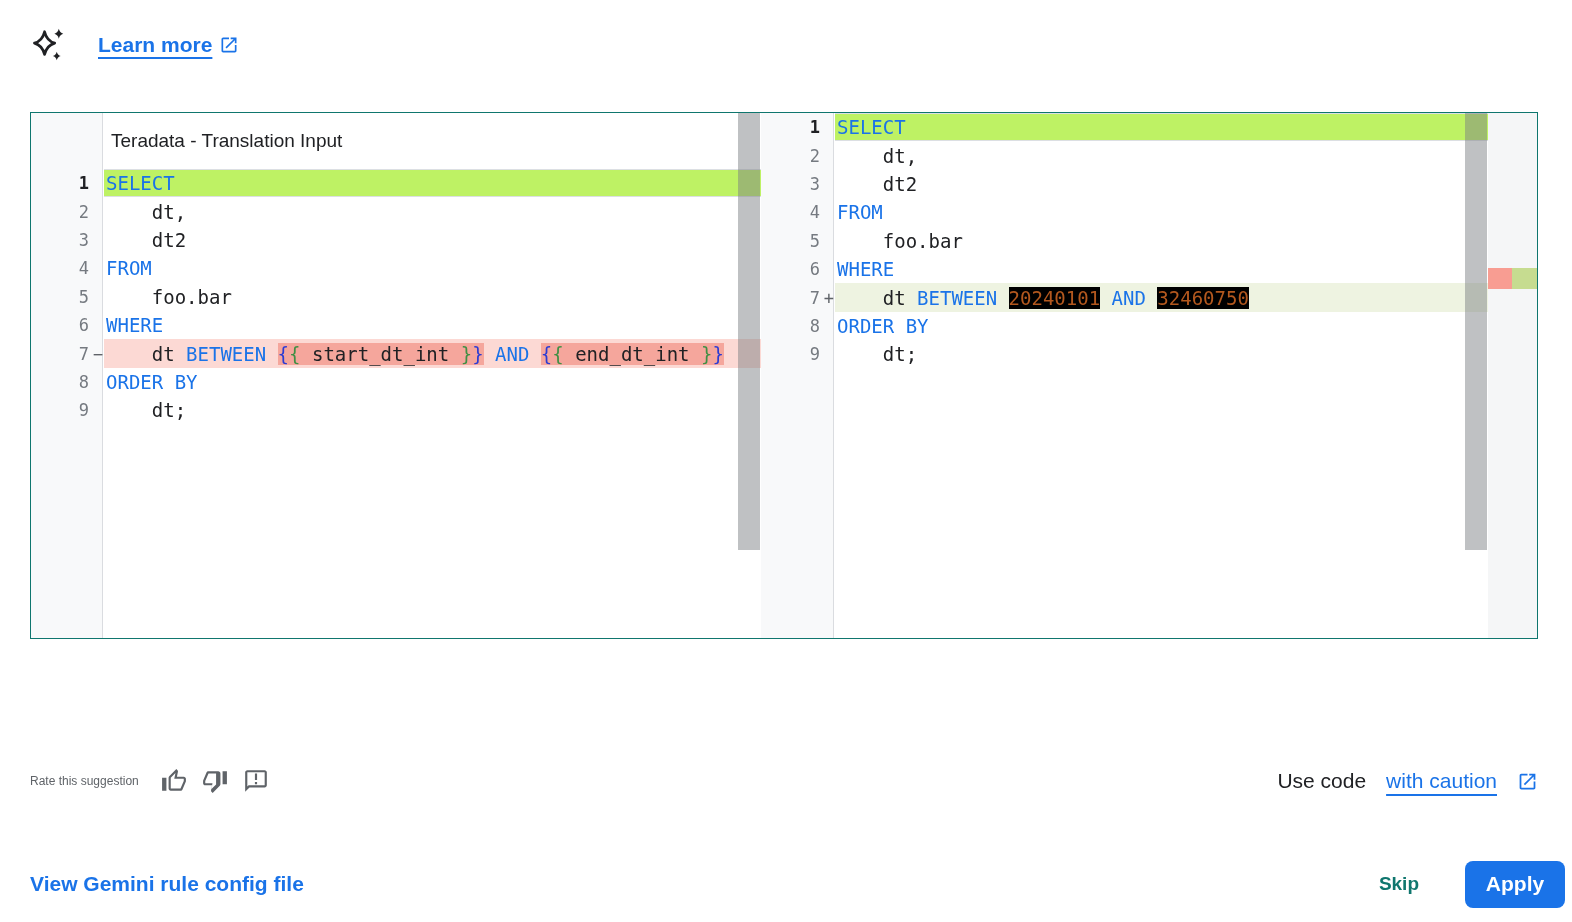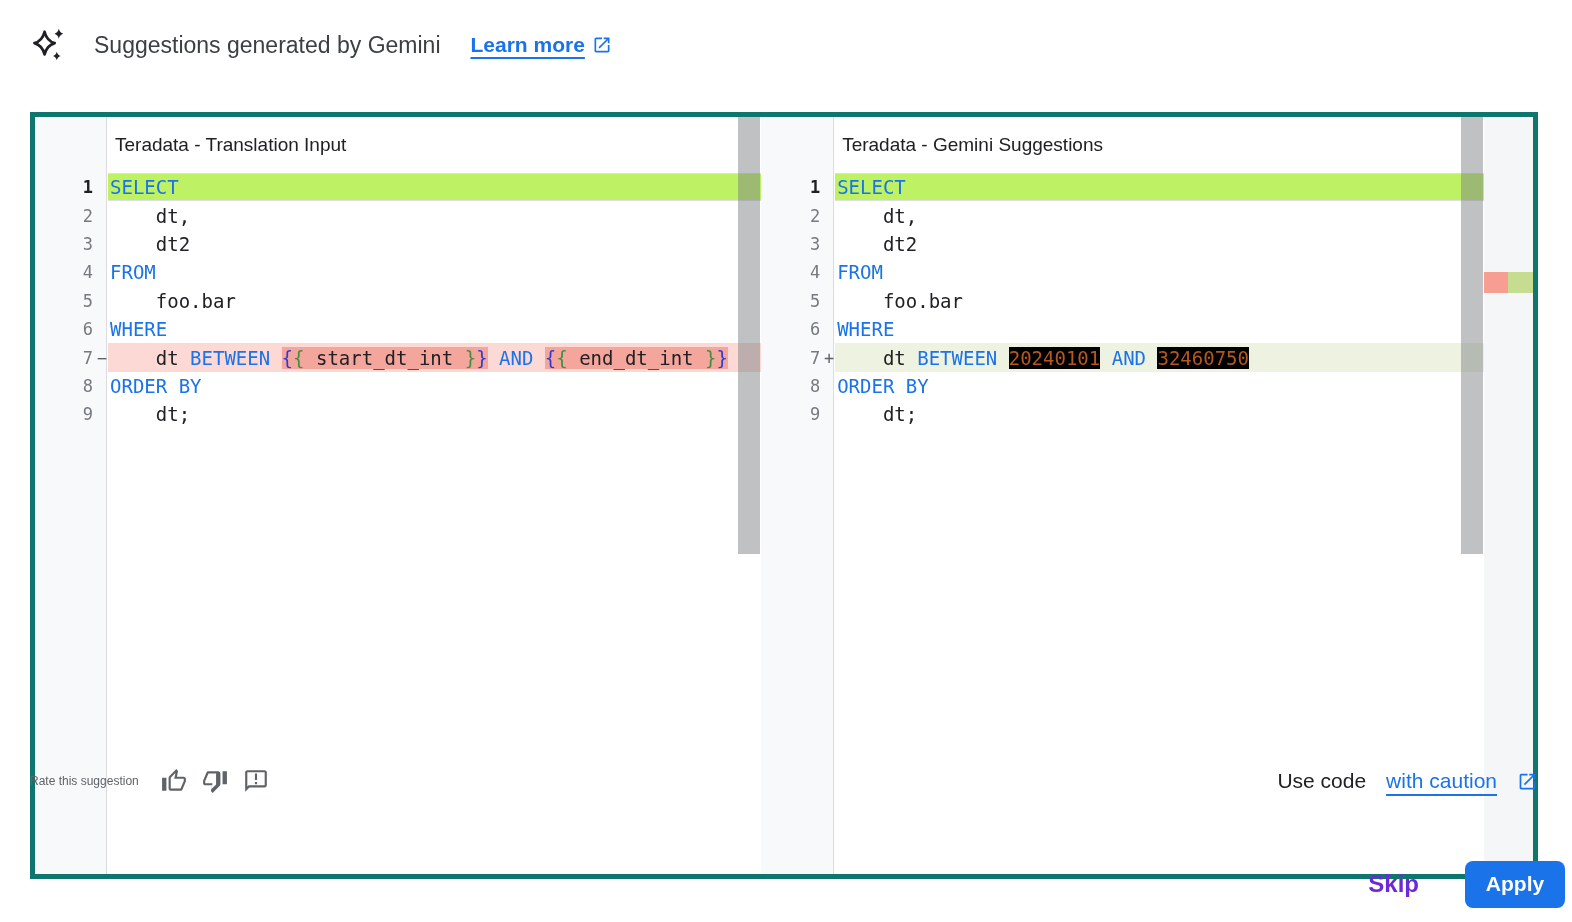--- a/index.html
+++ b/index.html
@@ -16,22 +16,22 @@
   .top-title { font-size:23px; color:#3c4043; margin-left:26px; white-space:nowrap; }
   .learn-more {
     margin-left:30px; display:inline-flex; align-items:center; gap:7px;
     color:#1a73e8; font-size:21px; font-weight:600; cursor:pointer;
     text-decoration:underline; text-decoration-thickness:2px; text-underline-offset:5px;text-align:right;
   }
   .ext-icon { width:20px; height:20px; }
 
   
   .diff-card {
-    position:absolute; left:30px; top:112px; width:1508px; height:767px;
-    border:5px solid #0f766e; background:#fff; display:flex;
+    position:absolute; left:30px; top:112px; width:1508px; height:527px;
+    border:1px solid #0f766e; background:#fff; display:flex;
   }
   .editor { position:relative; height:100%; overflow:hidden; }
   .editor-left  { width:730px; }
   .editor-right { width:776px; }
   .gutter-bg {
     position:absolute; left:0; top:0; bottom:0; width:72px;
     background:#f8f9fa; border-right:1px solid #dadce0;
   }
   .editor-right .gutter-bg { width:73px; }
   .ed-header {
@@ -97,39 +97,38 @@
   .use-code .ext-icon { width:21px; height:21px; color:#1a73e8; }
 
   
   .action-row {
     position:absolute; left:30px; top:860px; width:1535px; height:48px;
     display:flex; align-items:center;
   }
   .config-link { font-size:21px; font-weight:600; color:#1a73e8; cursor:pointer; text-decoration:none; }
   .action-spacer { flex:1; }
   .skip-btn {
-    background:none; border:none; color:#6d28d9; font-size:24px; font-weight:600;
+    background:none; border:none; color:#0f766e; font-size:19px; font-weight:600;
     font-family:"Liberation Sans", sans-serif; cursor:pointer; margin-right:36px; padding:8px 10px;
   }
   .apply-btn {
     background:#1a73e8; color:#ffffff; border:none; border-radius:8px;
     font-size:21px; font-weight:600; font-family:"Liberation Sans", sans-serif;
     width:100px; height:47px; cursor:pointer;
   }
 </style>
 </head>
 <body>
 
 <div class="top-header">
   <svg class="spark-icon" viewBox="0 0 24 24">
     <path d="M9.2 3.6 Q10.6 9.4 15.6 10.8 Q10.6 12.2 9.2 18 Q7.8 12.2 2.8 10.8 Q7.8 9.4 9.2 3.6 Z" fill="none" stroke="#202124" stroke-width="1.7" stroke-linejoin="round"></path>
     <path d="M18.2 1.8 Q18.8 4.3 21 4.9 Q18.8 5.5 18.2 8 Q17.6 5.5 15.4 4.9 Q17.6 4.3 18.2 1.8 Z" fill="#202124"></path>
     <path d="M16.9 16.2 Q17.4 18.4 19.4 18.9 Q17.4 19.4 16.9 21.6 Q16.4 19.4 14.4 18.9 Q16.4 18.4 16.9 16.2 Z" fill="#202124"></path>
   </svg>
-  <span class="top-title">Suggestions generated by Gemini</span>
   <a class="learn-more">
     <span>Learn more</span>
     <svg class="ext-icon" viewBox="0 0 24 24">
       <path fill="#1a73e8" d="M19 19H5V5h7V3H5c-1.1 0-2 .9-2 2v14c0 1.1.9 2 2 2h14c1.1 0 2-.9 2-2v-7h-2v7zM14 3v2h3.59l-9.83 9.83 1.41 1.41L19 6.41V10h2V3h-7z"></path>
     </svg>
   </a>
 </div>
 
 <div class="diff-card">
 
@@ -172,21 +171,20 @@
         <div class="code-row">
           <span class="line-num">9</span>
           <span class="line-content"><span class="tk-pl">    dt;</span></span>
         </div>
       </div>
     <div class="v-scroll"></div>
   </section>
 
   <section class="editor editor-right">
     <div class="gutter-bg"></div>
-    <div class="ed-header">Teradata - Gemini Suggestions</div>
     <div class="code-lines">
         <div class="code-row row-current">
           <span class="line-num">1</span>
           <span class="line-content"><span class="tk-kw">SELECT</span></span>
         </div>
         <div class="code-row">
           <span class="line-num">2</span>
           <span class="line-content"><span class="tk-pl">    dt,</span></span>
         </div>
         <div class="code-row">
@@ -251,16 +249,17 @@
   <div class="use-code">
     <span>Use code</span>
     <a class="caution-link">with caution</a>
     <svg class="ext-icon" viewBox="0 0 24 24">
       <path fill="#1a73e8" d="M19 19H5V5h7V3H5c-1.1 0-2 .9-2 2v14c0 1.1.9 2 2 2h14c1.1 0 2-.9 2-2v-7h-2v7zM14 3v2h3.59l-9.83 9.83 1.41 1.41L19 6.41V10h2V3h-7z"></path>
     </svg>
   </div>
 </div>
 
 <div class="action-row">
+  <a class="config-link">View Gemini rule config file</a>
   <div class="action-spacer"></div>
   <button class="skip-btn">Skip</button>
   <button class="apply-btn">Apply</button>
 </div>
 
 </body></html>

